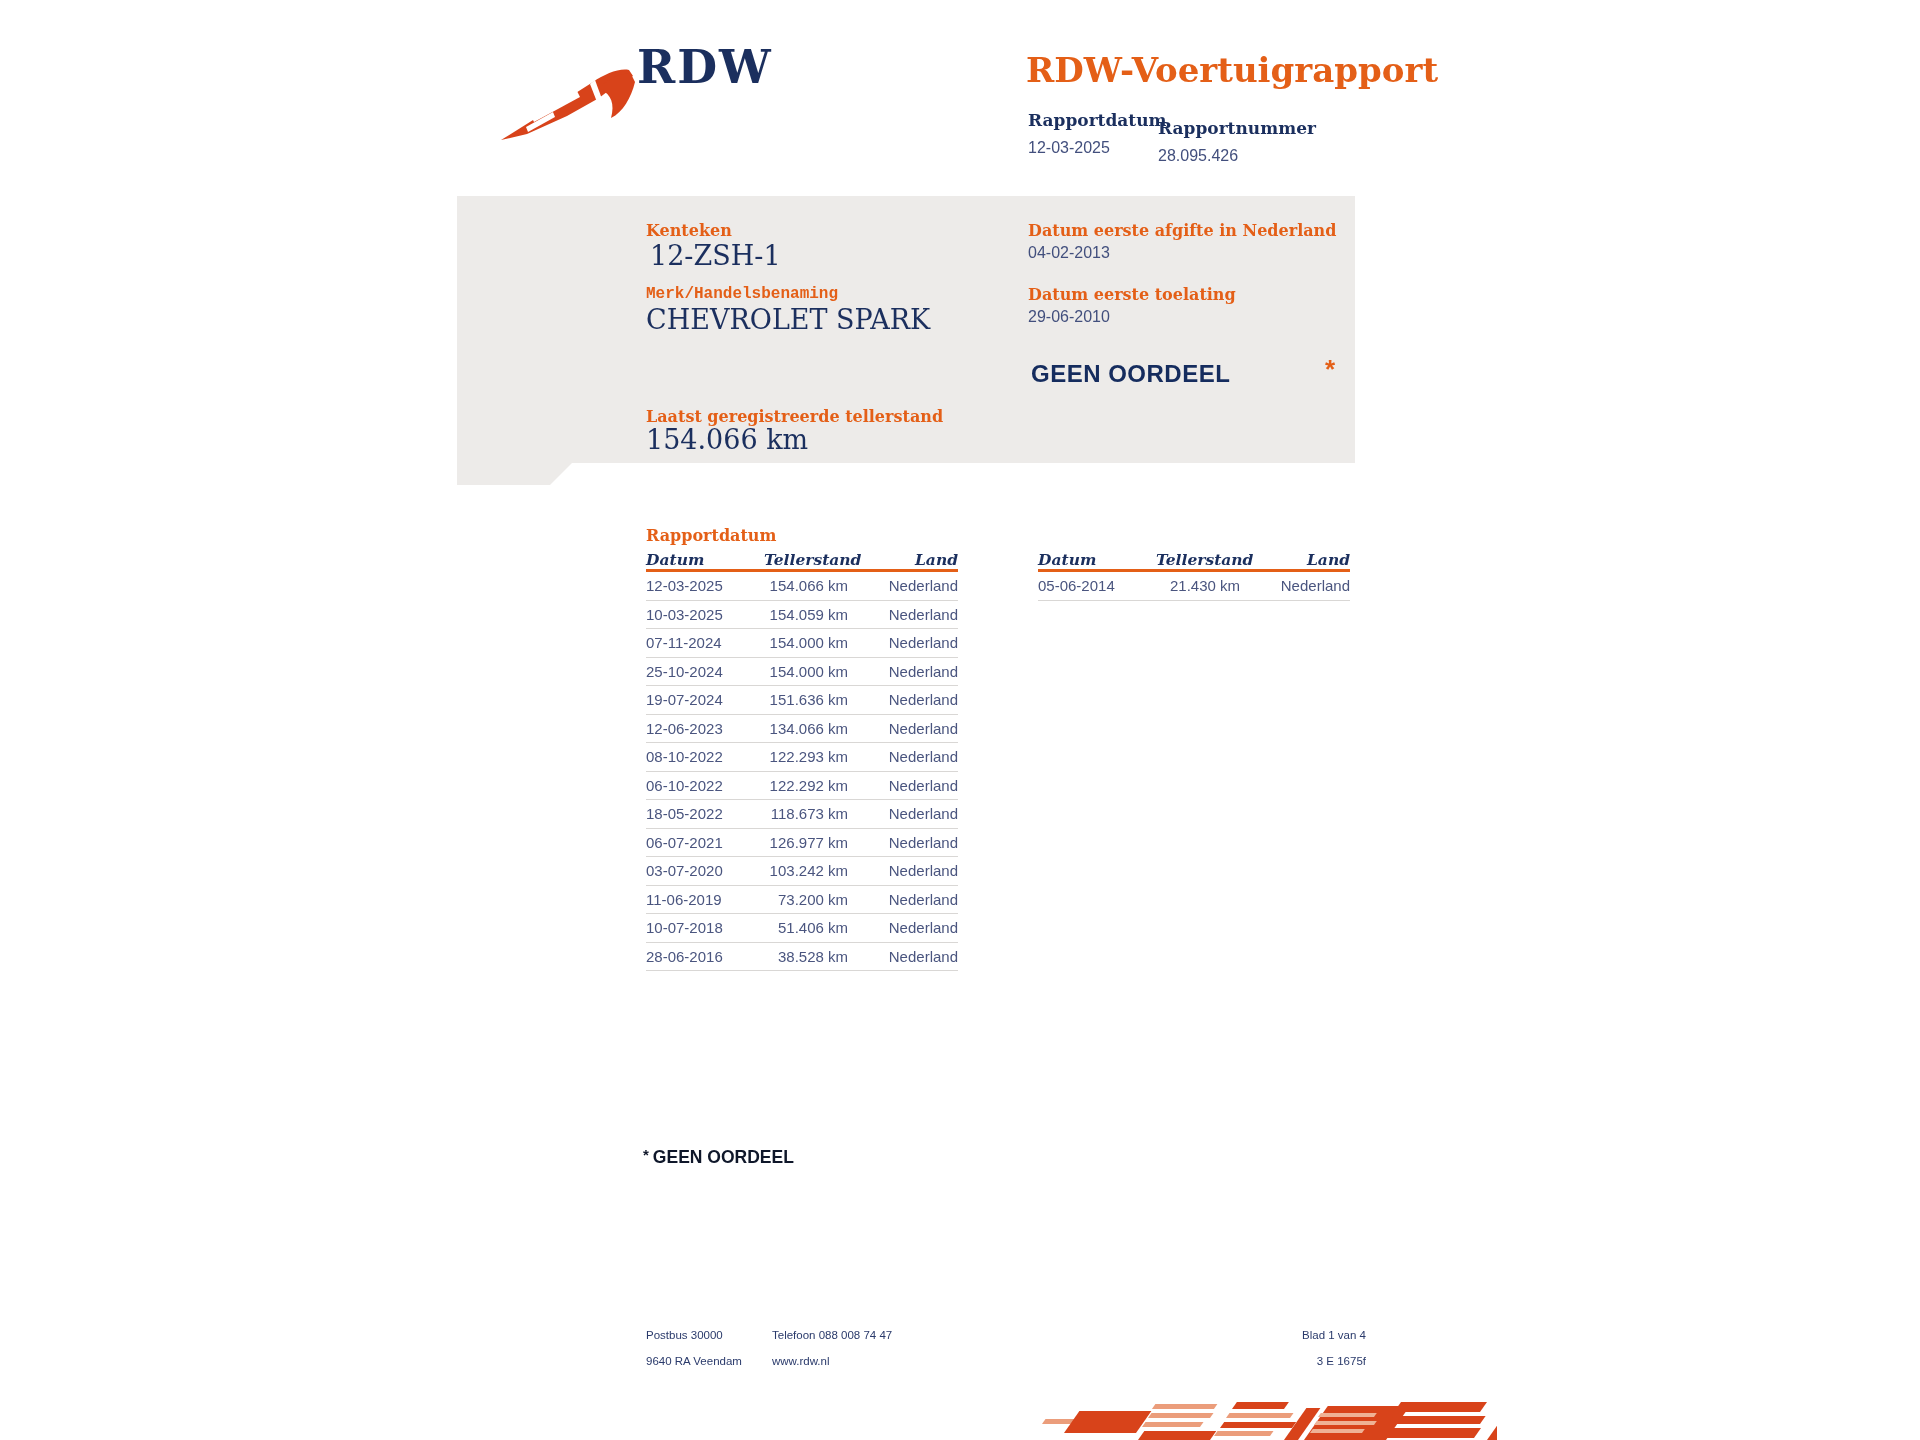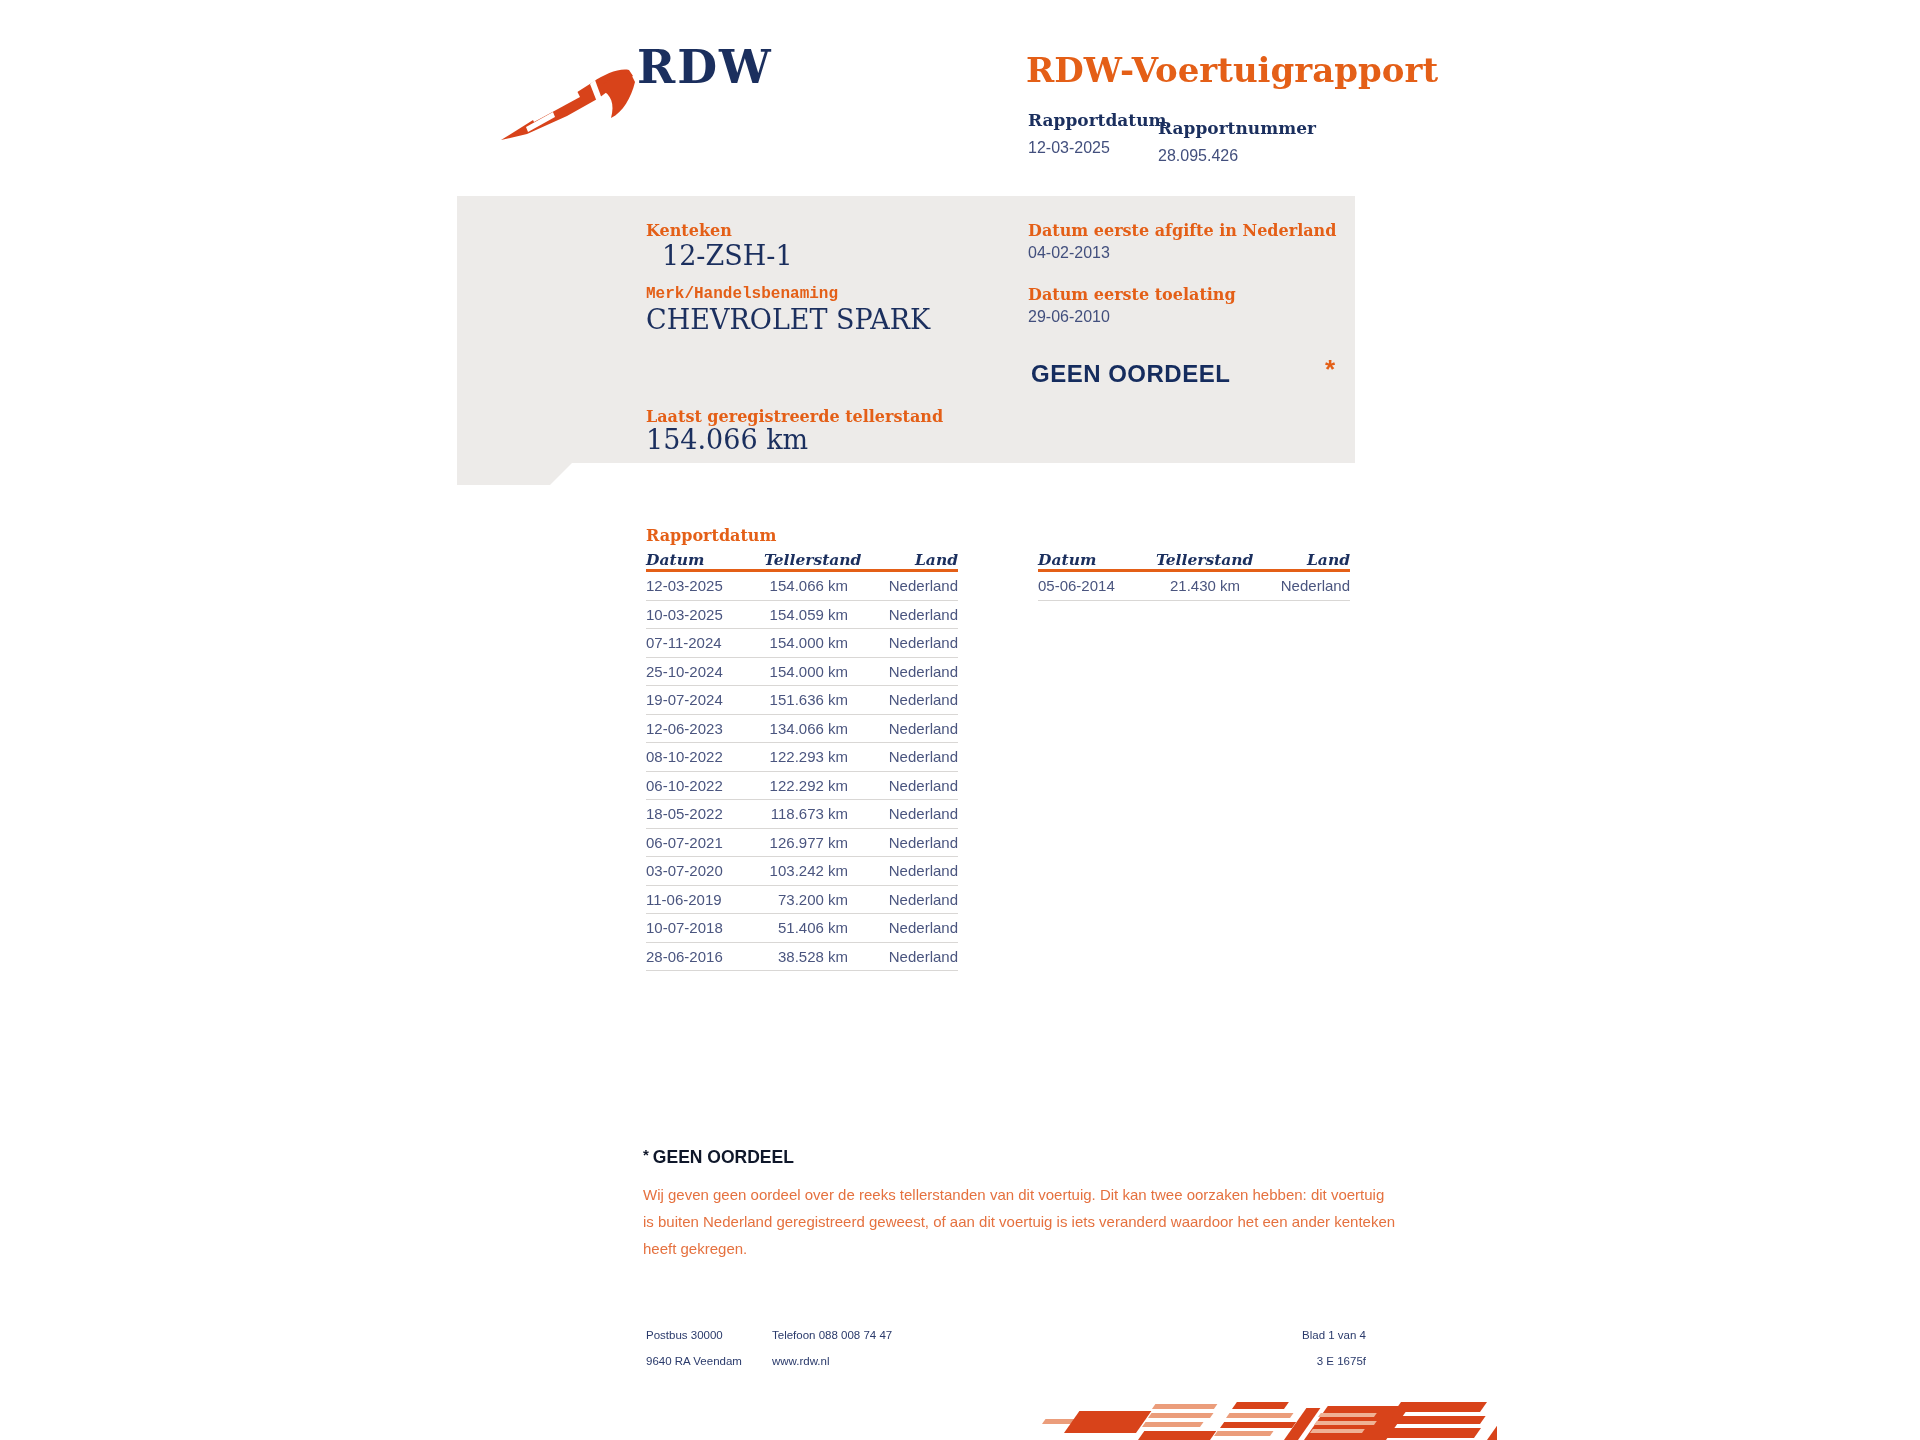--- a/index.html
+++ b/index.html
@@ -93,21 +93,21 @@
     <div class="lbl">Rapportdatum</div>
     <div class="val">12-03-2025</div>
   </div>
   <div class="abs meta meta2">
     <div class="lbl">Rapportnummer</div>
     <div class="val">28.095.426</div>
   </div>
 
   <div class="abs panel">
     <div class="abs lbl" style="left:189px;top:25px;">Kenteken</div>
-    <div class="abs big" style="left:205px;top:44px;">12-ZSH-1</div>
+    <div class="abs big" style="left:193px;top:44px;">12-ZSH-1</div>
 
     <div class="abs lbl" style="left:189px;top:89px;font-family:Liberation Mono, monospace;">Merk/Handelsbenaming</div>
     <div class="abs big" style="left:189px;top:108px;">CHEVROLET SPARK</div>
 
     <div class="abs lbl" style="left:189px;top:211px;">Laatst geregistreerde tellerstand</div>
     <div class="abs big" style="left:189px;top:228px;">154.066 km</div>
 
     <div class="abs lbl" style="left:571px;top:25px;">Datum eerste afgifte in Nederland</div>
     <div class="abs small-val" style="left:571px;top:48px;">04-02-2013</div>
 
@@ -210,21 +210,20 @@
         <div class="t-row">
         <div class="c1">05-06-2014</div>
         <div class="c2">21.430 km</div>
         <div class="c3">Nederland</div>
       </div>
       </div>
   </div>
 
   <div class="abs note">
     <div class="note-title"><span class="mark">*</span><span>GEEN OORDEEL</span></div>
-    <div class="note-body">Wij geven geen oordeel over de reeks tellerstanden van dit voertuig. Dit kan twee oorzaken hebben: dit voertuig is buiten Nederland geregistreerd geweest, of aan dit voertuig is iets veranderd waardoor het een ander kenteken heeft gekregen.</div>
   </div>
 
   <div class="abs foot foot-col1">
     <div>Postbus 30000</div>
     <div>9640 RA Veendam</div>
   </div>
   <div class="abs foot foot-col2">
     <div>Telefoon 088 008 74 47</div>
     <div>www.rdw.nl</div>
   </div>

